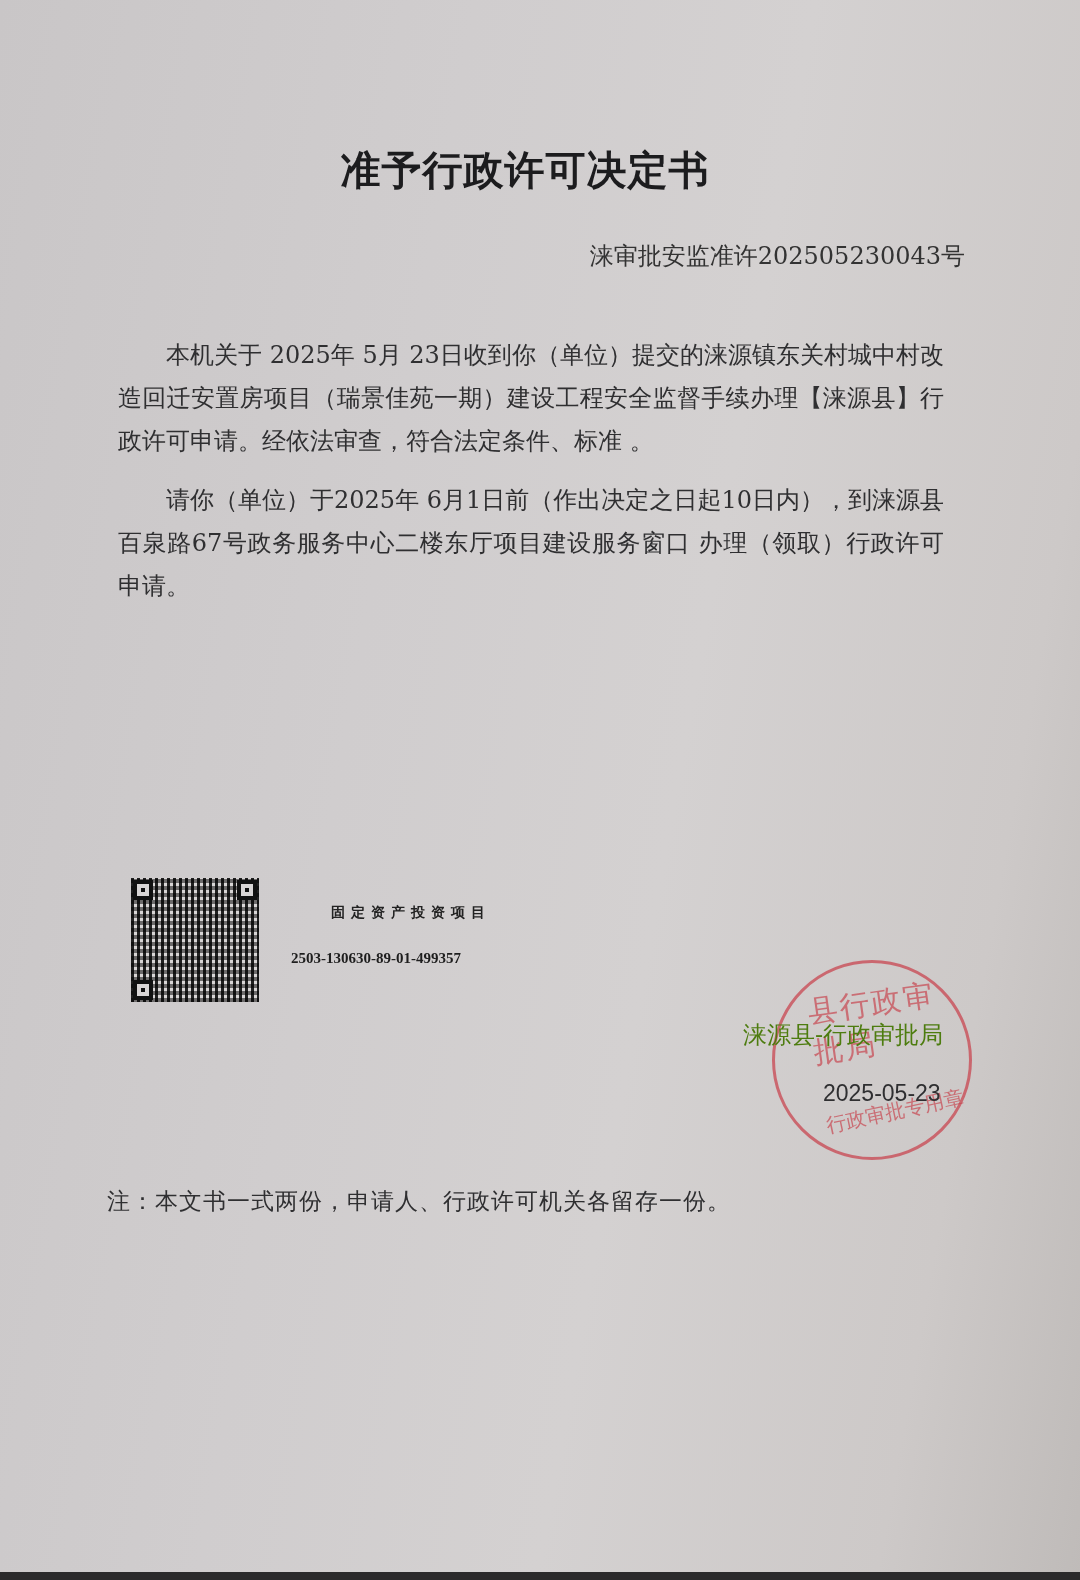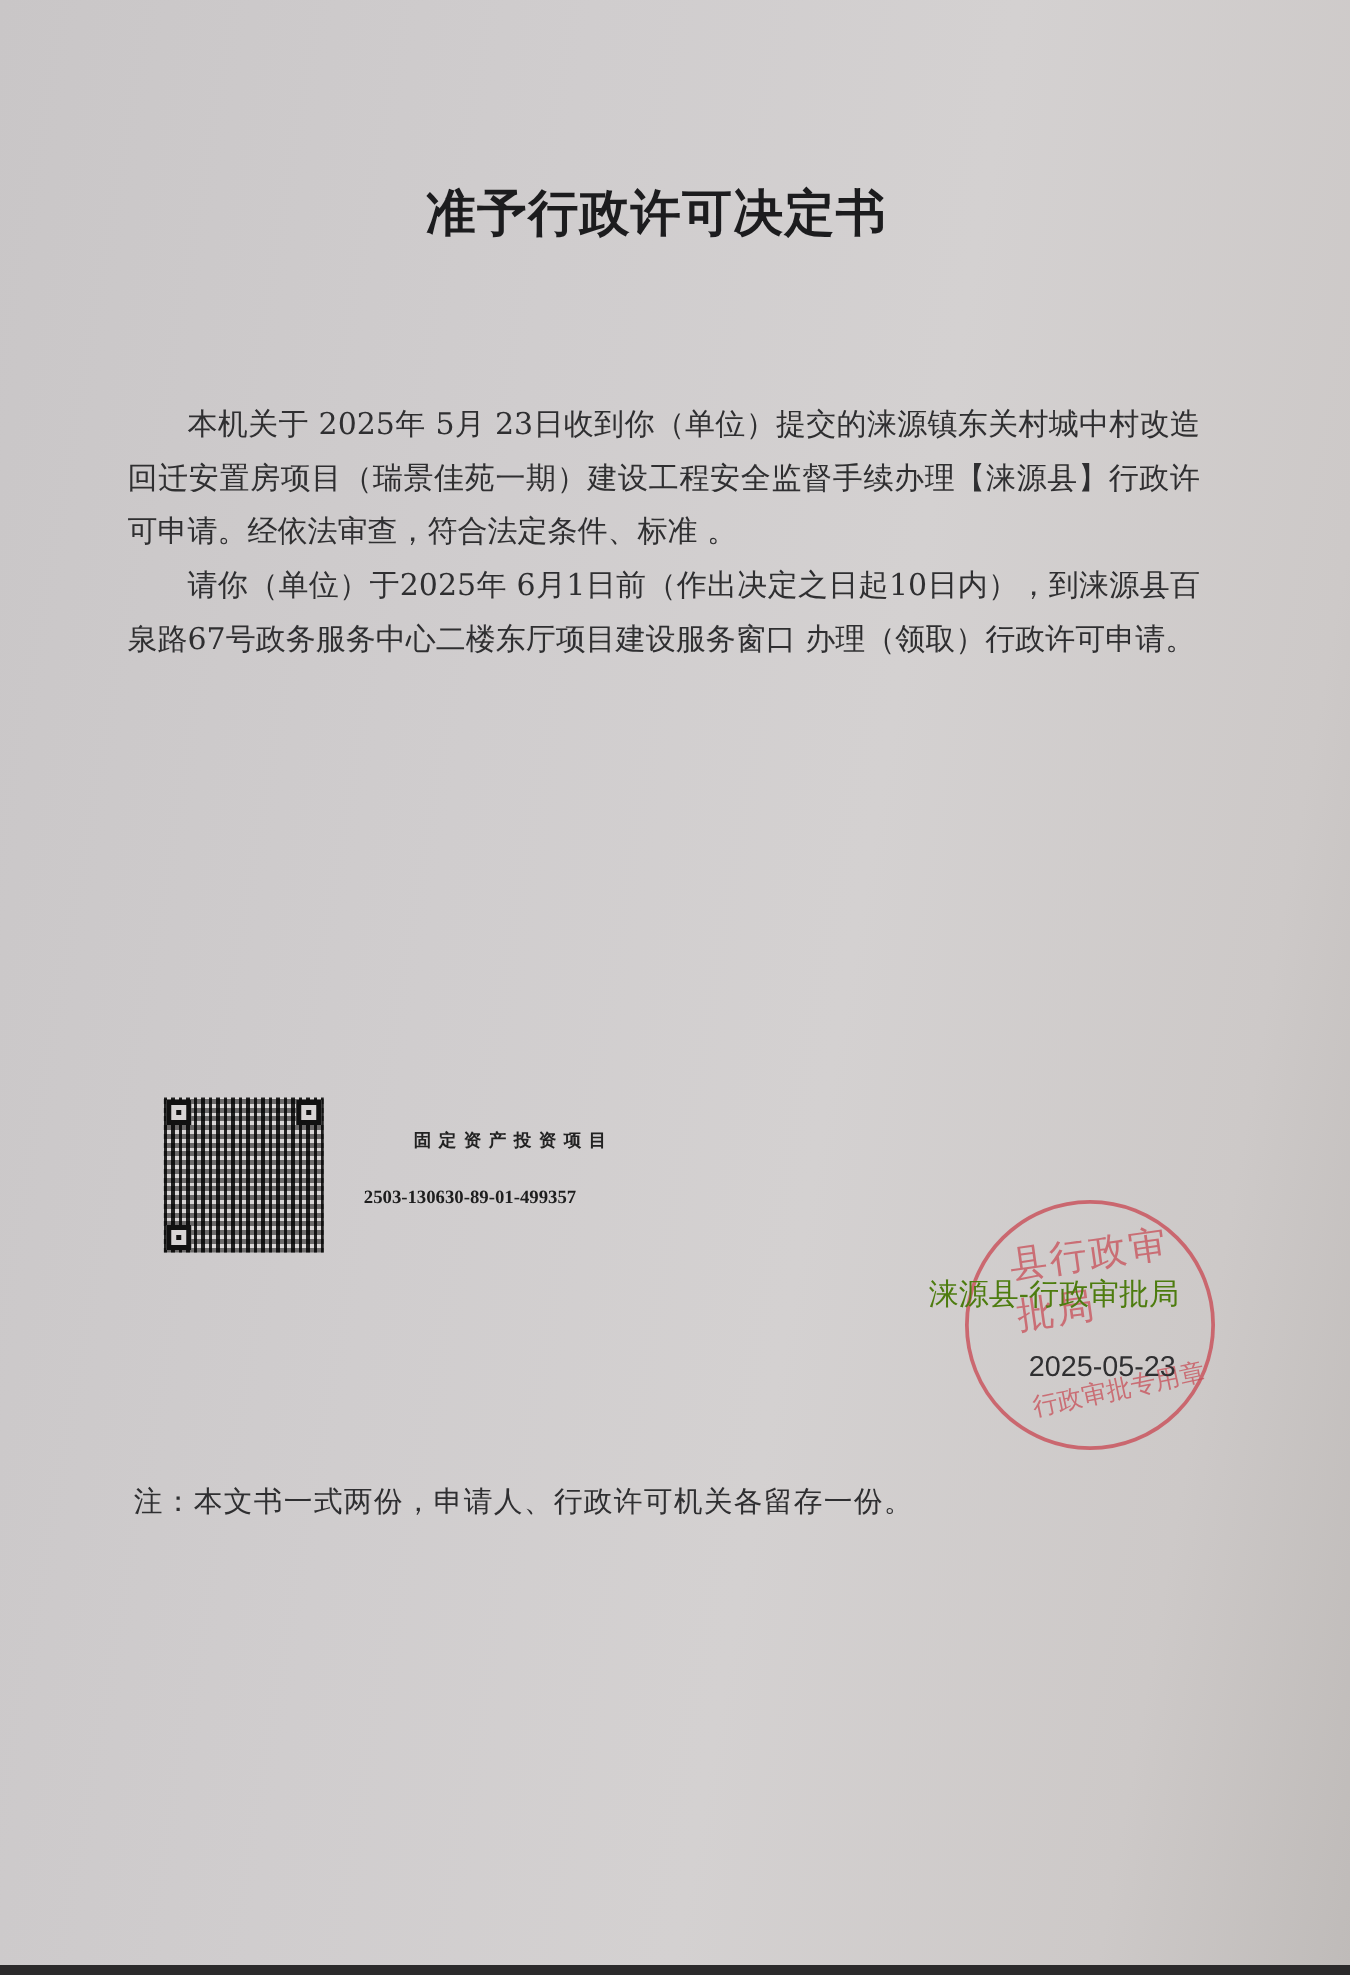--- a/index.html
+++ b/index.html
@@ -14,21 +14,21 @@
   .title {
     position: absolute; left: 0; width: 1050px; top: 143px; text-align: center;
     font-family: Liberation Serif, serif;
     font-weight: bold; font-size: 40px; letter-spacing: 1px; color: #1c1c1e;
   }
   .docno {
     position: absolute; right: 115px; top: 240px; font-size: 24px; color: #333;
   }
   .body-text { position: absolute; left: 90px; top: 318px; width: 870px; font-size: 24px; line-height: 43px; color: #2f2f31; }
   .addressee { margin: 0; }
-  .para { margin: 0; text-indent: 48px; text-align: justify; padding-left: 12px; }
+  .para { margin: 16px; text-indent: 48px; text-align: justify; padding-left: 12px; }
   .qr {
     position: absolute; left: 131px; top: 878px; width: 128px; height: 124px;
     background:
       repeating-linear-gradient(90deg, rgba(0,0,0,0.85) 0 3px, transparent 3px 6px),
       repeating-linear-gradient(0deg, rgba(0,0,0,0.5) 0 4px, transparent 4px 7px),
       #d8d5d5;
   }
   .qr .finder { position: absolute; width: 20px; height: 20px; border: 4px solid #111; background: #d8d5d5; box-sizing: border-box; }
   .qr .finder::after { content: ""; position: absolute; left: 4px; top: 4px; width: 4px; height: 4px; background: #111; }
   .proj-label { position: absolute; left: 293px; top: 904px; font-size: 14px; font-weight: bold; letter-spacing: 6px; color: #222; padding-left: 38px; }
@@ -42,20 +42,21 @@
   .stamp-bottom { left: 50px; top: 135px; font-size: 20px; transform: rotate(-12deg); }
   .signer { position: absolute; left: 727px; top: 1019px; font-size: 24px; color: #4d7c0f; margin-left: 16px; }
   .sign-date { position: absolute; left: 823px; top: 1080px; font-family: Liberation Sans, sans-serif; font-size: 23px; color: #2f2f31; }
   .note { position: absolute; left: 107px; top: 1186px; font-size: 23px; color: #2f2f31; letter-spacing: 1px; }
 </style>
 </head>
 <body>
 
 <div class="paper">
   <div class="title">准予行政许可决定书</div>
+  <div class="docno">涞审批安监准许202505230043号</div>
 
   <div class="body-text">
     <p class="para">本机关于 2025年 5月 23日收到你（单位）提交的涞源镇东关村城中村改造回迁安置房项目（瑞景佳苑一期）建设工程安全监督手续办理【涞源县】行政许可申请。经依法审查，符合法定条件、标准 。</p>
     <p class="para">请你（单位）于2025年 6月1日前（作出决定之日起10日内），到涞源县百泉路67号政务服务中心二楼东厅项目建设服务窗口 办理（领取）行政许可申请。</p>
   </div>
 
   <div class="qr">
     <div class="finder" style="left:2px;top:2px;"></div>
     <div class="finder" style="right:2px;top:2px;"></div>
     <div class="finder" style="left:2px;bottom:2px;"></div>

